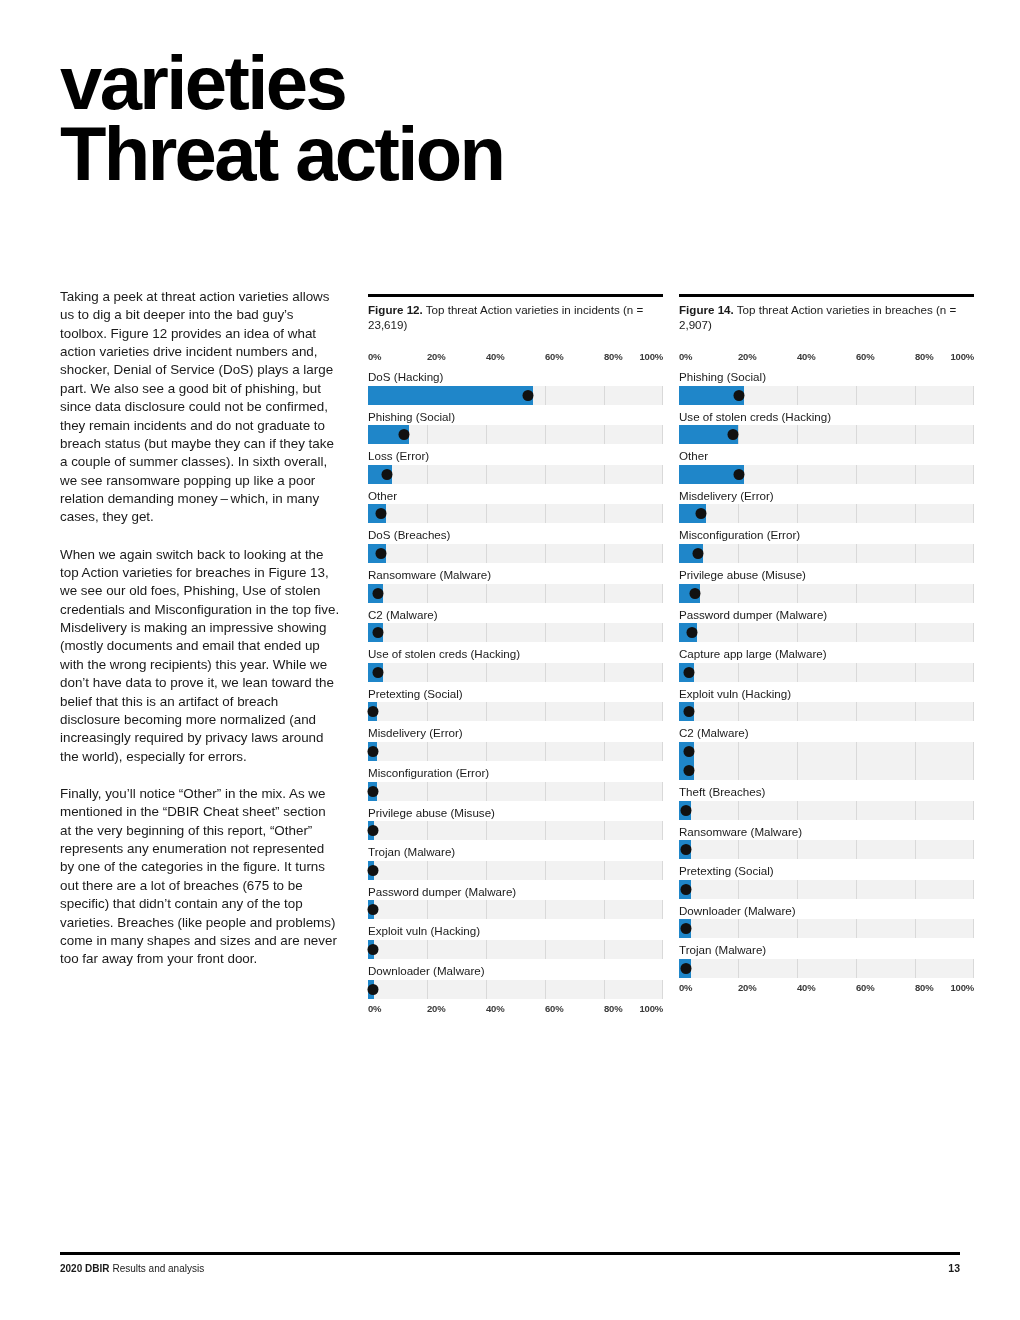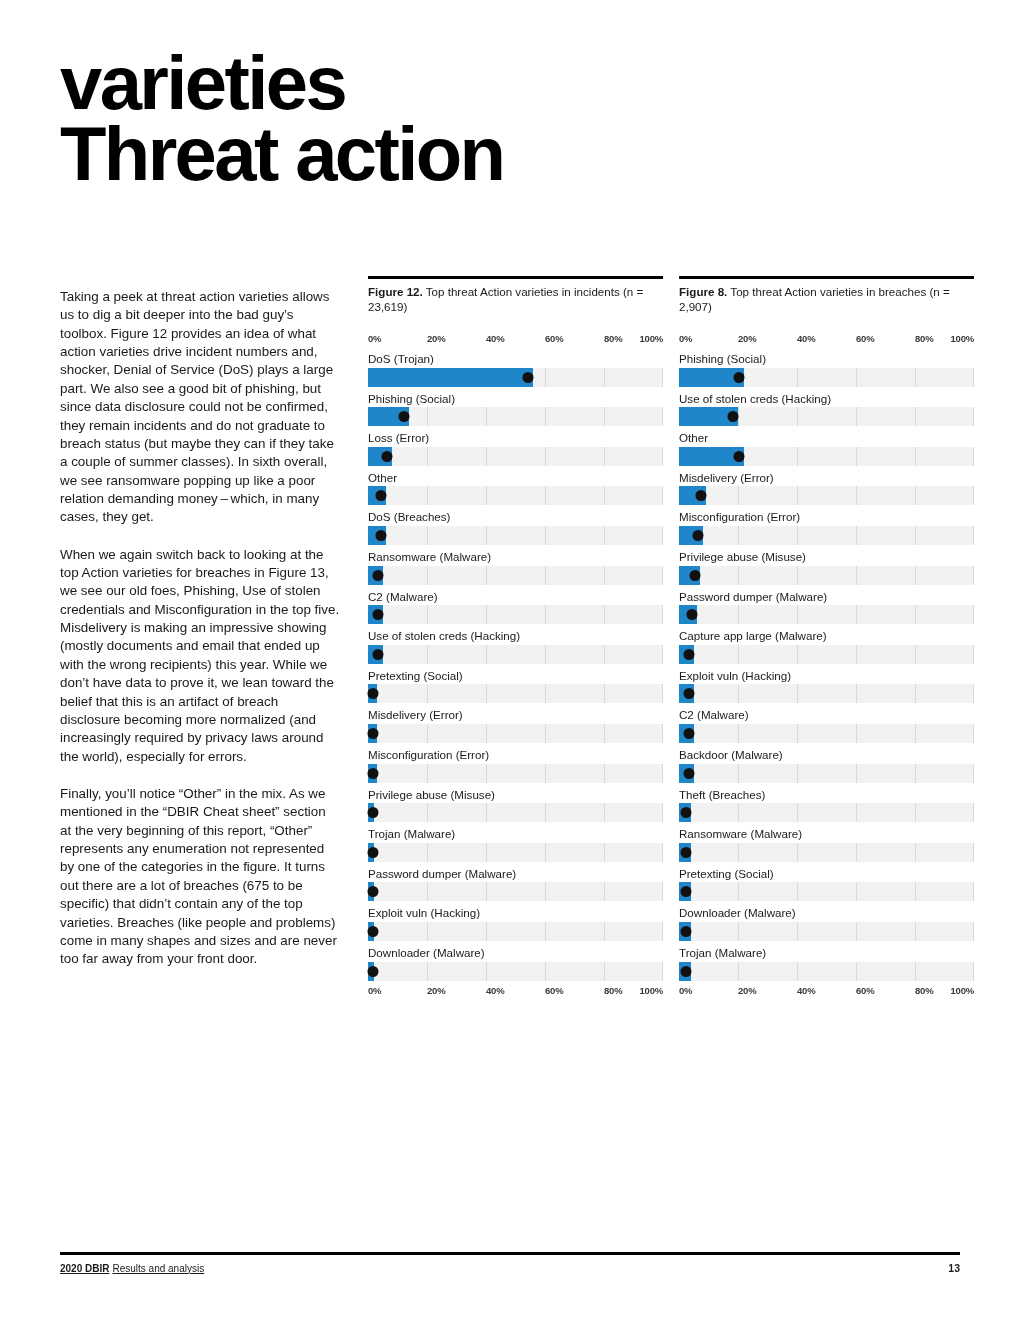--- a/index.html
+++ b/index.html
@@ -39,21 +39,21 @@
     font-size: 13.4px;
     line-height: 1.37;
     color: #1a1a1a;
   }
   .body-col p { margin: 0 0 19px 0; }
   .body-col p:last-child { margin-bottom: 0; }
 
   
   .figure {
     position: absolute;
-    top: 276px;
+    top: 294px;
     width: 295px;
   }
   #figure-12 { left: 368px; }
   #figure-13 { left: 679px; }
 
   .fig-rule {
     height: 3px;
     background: #000000;
     margin-bottom: 6px;
   }
@@ -136,21 +136,21 @@
     height: 2.5px;
     background: #000000;
   }
   .footer-inner {
     display: flex;
     justify-content: space-between;
     align-items: baseline;
     padding-top: 7px;
     font-size: 10px;
   }
-  .footer-left { white-space: nowrap; text-decoration: underline; }
+  .footer-left { white-space: nowrap; }
   .footer-brand { font-weight: 700; }
   .footer-sub { font-weight: 400; margin-left: 3px; }
   .footer-page { font-weight: 700; font-size: 10.5px; }
 </style>
 </head>
 <body>
 
 <div class="page-title">
   <span class="line">varieties</span>
   <span class="line">Threat action</span>
@@ -171,21 +171,21 @@
   <div class="axis top">
       <span class="tick" style="left: 0px;">0%</span>
       <span class="tick" style="left: 59px;">20%</span>
       <span class="tick" style="left: 118px;">40%</span>
       <span class="tick" style="left: 177px;">60%</span>
       <span class="tick" style="left: 236px;">80%</span>
       <span class="tick" style="right: 0px;">100%</span>
     </div>
   <div class="rows">
       <div class="row">
-        <div class="row-label">DoS (Trojan)</div>
+        <div class="row-label">DoS (Hacking)</div>
         <div class="track" style="background: rgb(242, 242, 242);">
           <div class="gridline" style="left: 59px;"></div>
           <div class="gridline" style="left: 118px;"></div>
           <div class="gridline" style="left: 177px;"></div>
           <div class="gridline" style="left: 236px;"></div>
           <div class="gridline" style="left: 294px;"></div>
           <div class="bar" style="width: 165.2px; background: rgb(31, 134, 201);"></div>
           <div class="dot" style="left: 160.2px; background: rgb(17, 17, 17);"></div>
         </div>
       </div>
@@ -376,21 +376,21 @@
       <span class="tick" style="left: 118px;">40%</span>
       <span class="tick" style="left: 177px;">60%</span>
       <span class="tick" style="left: 236px;">80%</span>
       <span class="tick" style="right: 0px;">100%</span>
     </div>
 </div>
 
 <div class="figure" id="figure-13">
   <div class="fig-rule"></div>
   <div class="fig-caption">
-    <span class="fig-num">Figure 8.</span>
+    <span class="fig-num">Figure 14.</span>
     <span>Top threat Action varieties in breaches (n = 2,907)</span>
   </div>
   <div class="axis top">
       <span class="tick" style="left: 0px;">0%</span>
       <span class="tick" style="left: 59px;">20%</span>
       <span class="tick" style="left: 118px;">40%</span>
       <span class="tick" style="left: 177px;">60%</span>
       <span class="tick" style="left: 236px;">80%</span>
       <span class="tick" style="right: 0px;">100%</span>
     </div>
@@ -509,21 +509,20 @@
           <div class="gridline" style="left: 59px;"></div>
           <div class="gridline" style="left: 118px;"></div>
           <div class="gridline" style="left: 177px;"></div>
           <div class="gridline" style="left: 236px;"></div>
           <div class="gridline" style="left: 294px;"></div>
           <div class="bar" style="width: 14.75px; background: rgb(31, 134, 201);"></div>
           <div class="dot" style="left: 9.75px; background: rgb(17, 17, 17);"></div>
         </div>
       </div>
       <div class="row">
-        <div class="row-label">Backdoor (Malware)</div>
         <div class="track" style="background: rgb(242, 242, 242);">
           <div class="gridline" style="left: 59px;"></div>
           <div class="gridline" style="left: 118px;"></div>
           <div class="gridline" style="left: 177px;"></div>
           <div class="gridline" style="left: 236px;"></div>
           <div class="gridline" style="left: 294px;"></div>
           <div class="bar" style="width: 14.75px; background: rgb(31, 134, 201);"></div>
           <div class="dot" style="left: 9.75px; background: rgb(17, 17, 17);"></div>
         </div>
       </div>

